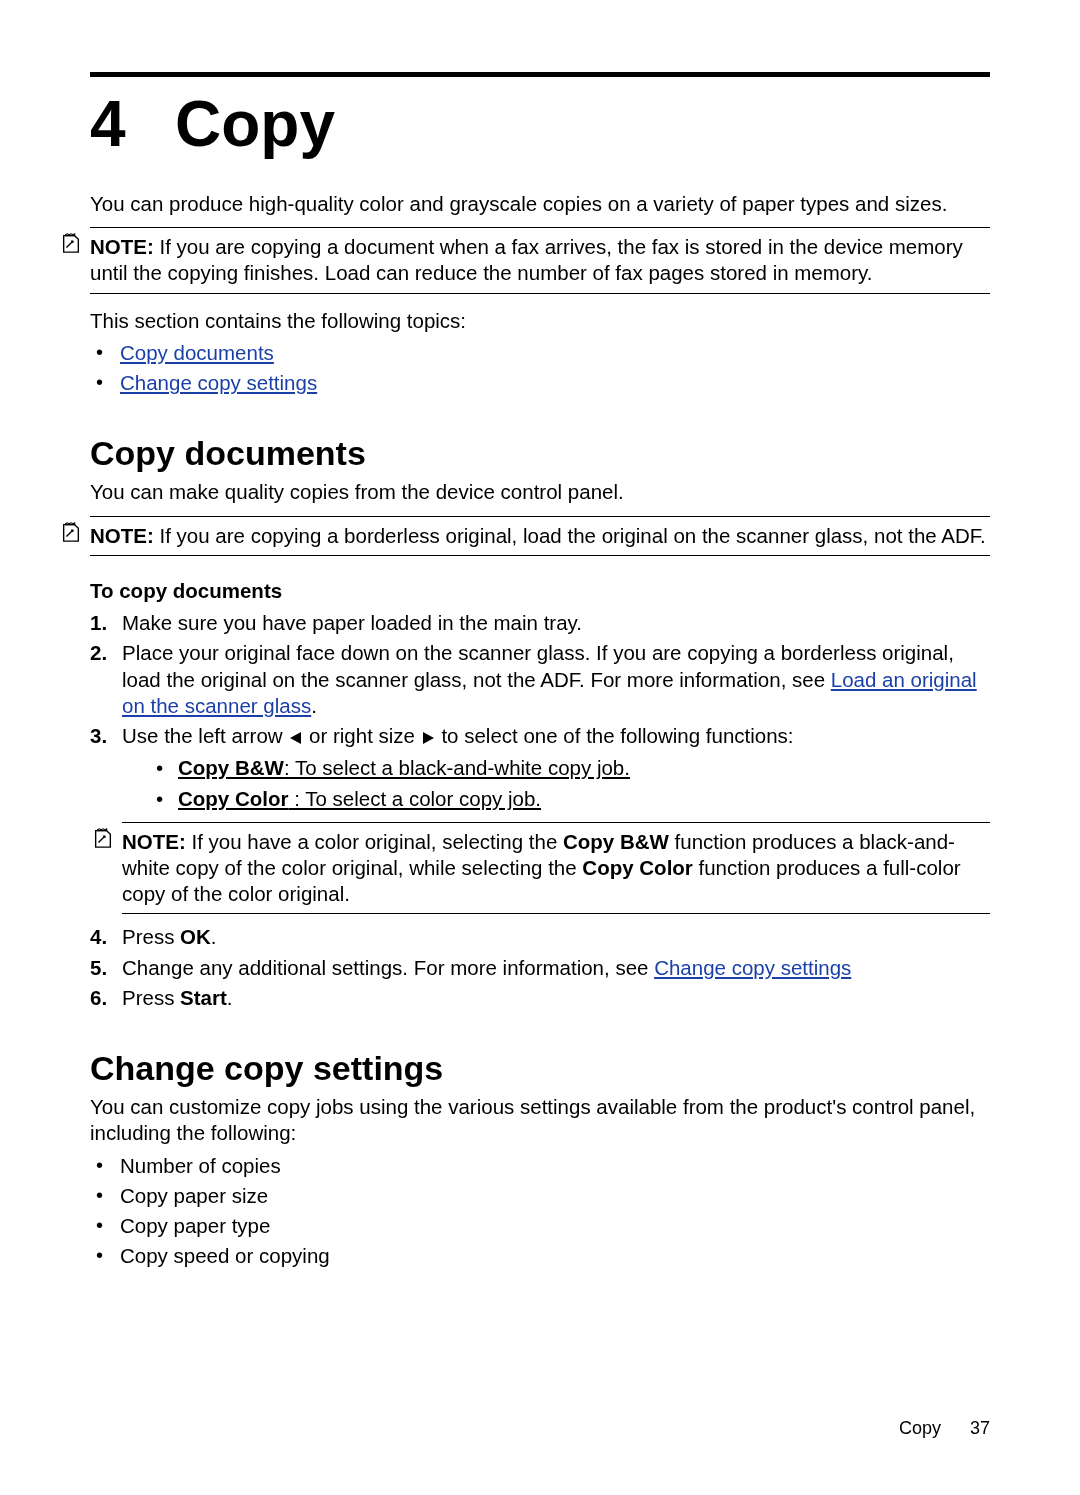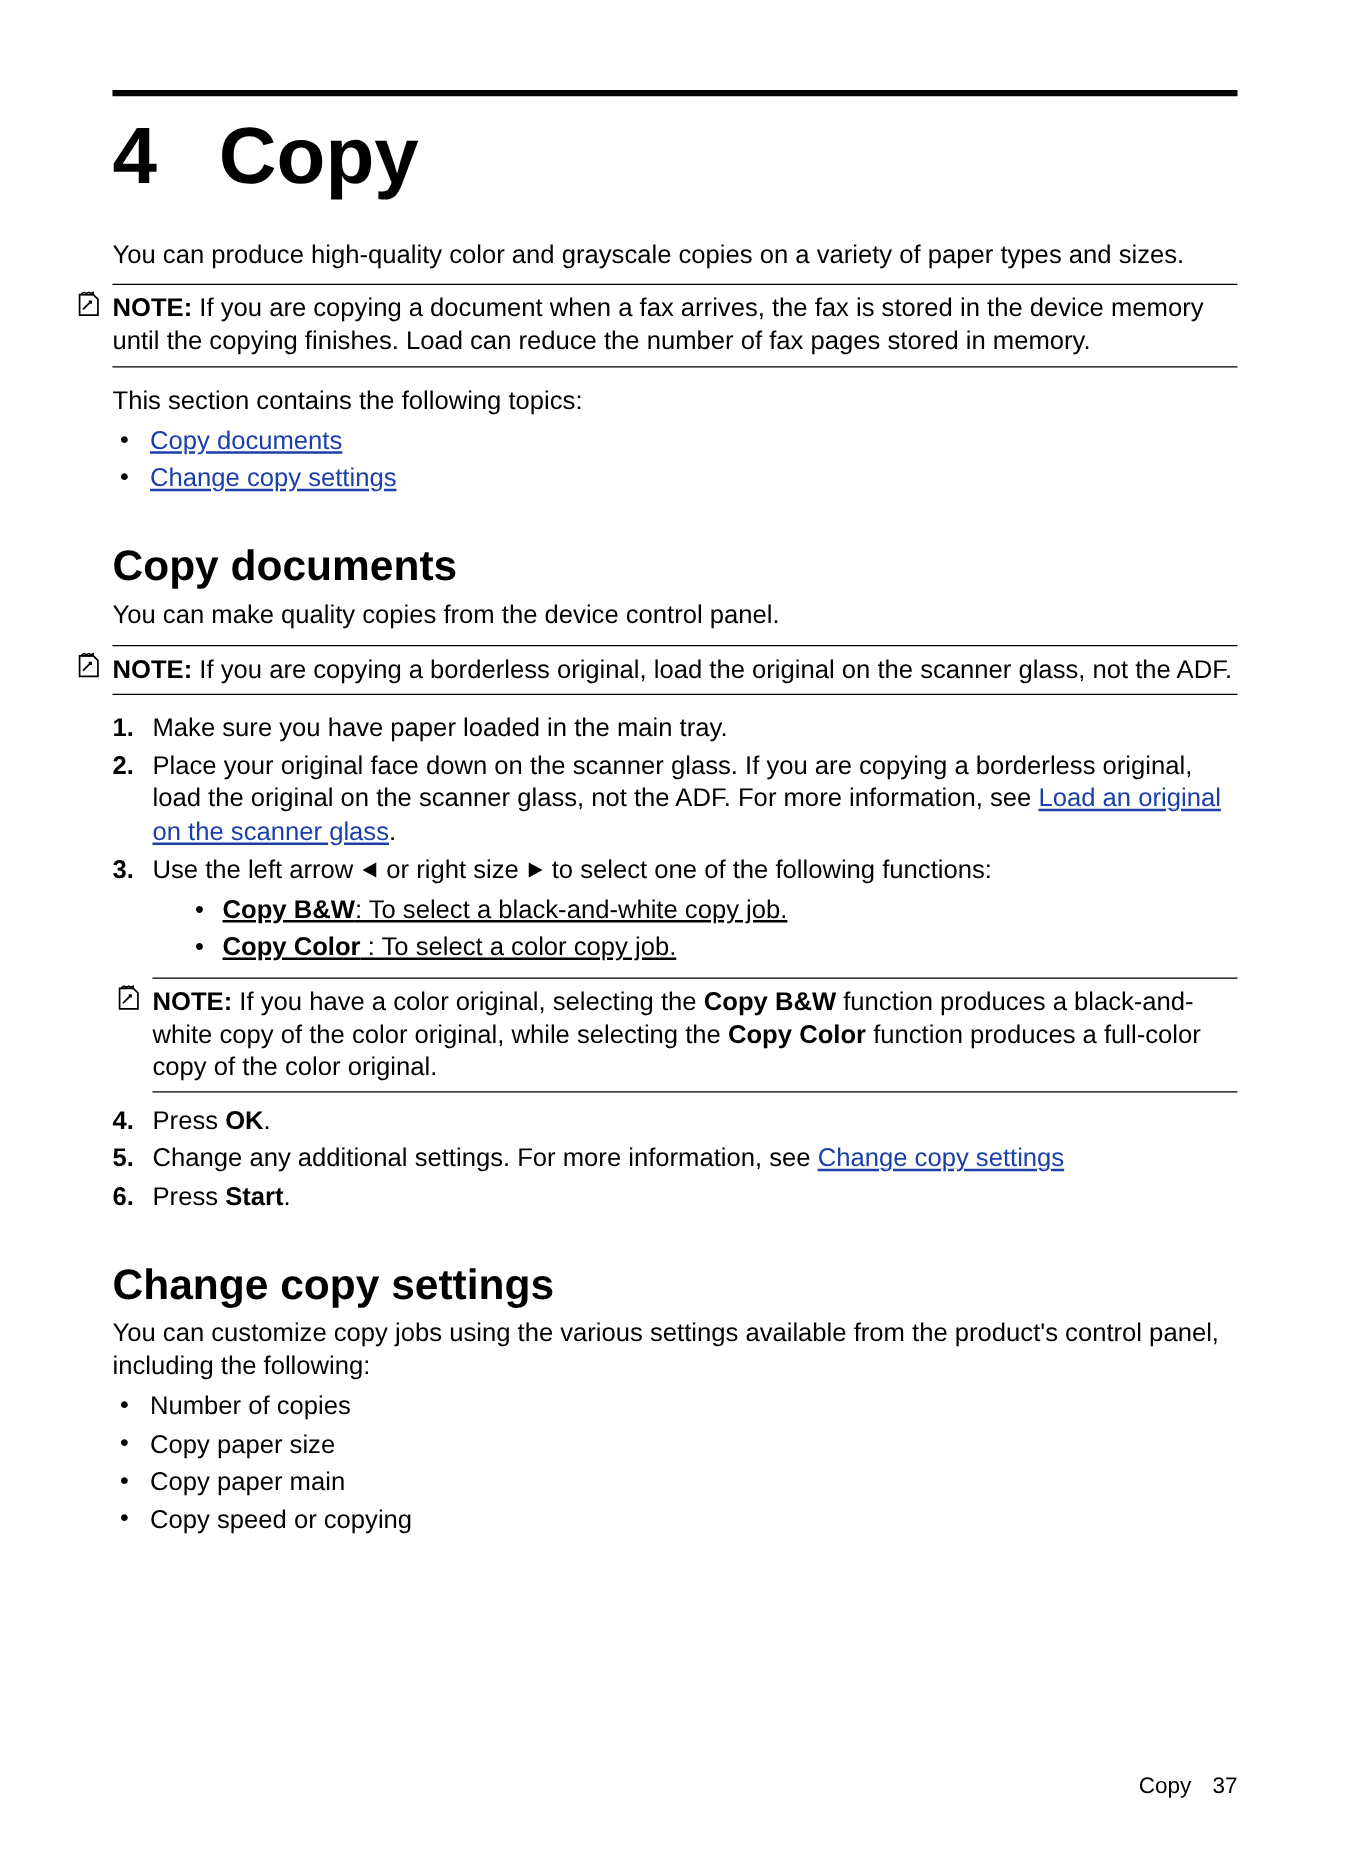--- a/index.html
+++ b/index.html
@@ -153,21 +153,21 @@
     border-left: 11px solid #000;
   }
   .footer {
     position: absolute;
     bottom: 56px;
     right: 90px;
     font-size: 18px;
   }
   .footer .pg {
     display: inline-block;
-    margin-left: 12px;
+    margin-left: 24px;
   }
   .bold { font-weight: bold; }
 </style>
 </head>
 <body>
 
 <div class="page">
 
   <div class="top-rule"></div>
 
@@ -214,20 +214,21 @@
             <path d="M7 17 L14 10" stroke="#000" stroke-width="1.5"></path>
             <path d="M12 10 L14 10 L14 12" fill="none" stroke="#000" stroke-width="1.5"></path>
           </svg>
       </span>
       <div class="note-text">
         <span class="note-label">NOTE:</span>
         <span>If you are copying a borderless original, load the original on the scanner glass, not the ADF.</span>
       </div>
     </div>
 
+    <span class="sub-head">To copy documents</span>
 
     <ol class="steps">
       <li><span>Make sure you have paper loaded in the main tray.</span></li>
       <li>
         <span>Place your original face down on the scanner glass. If you are copying a borderless original, load the original on the scanner glass, not the ADF. For more information, see </span><span class="link">Load an original on the scanner glass</span><span>.</span>
       </li>
       <li>
         <span>Use the left arrow </span><span class="arrow-left"></span><span> or right size </span><span class="arrow-right"></span><span> to select one of the following functions:</span>
         <ul class="sublist">
           <li><span class="bold">Copy B&amp;W</span><span>: To select a black-and-white copy job.</span></li>
@@ -252,21 +253,21 @@
     </ol>
   </div>
 
   <h2 class="section">Change copy settings</h2>
 
   <div class="body-col">
     <div>You can customize copy jobs using the various settings available from the product's control panel, including the following:</div>
     <ul class="bul-list">
       <li>Number of copies</li>
       <li>Copy paper size</li>
-      <li>Copy paper main</li>
+      <li>Copy paper type</li>
       <li>Copy speed or copying</li>
     </ul>
   </div>
 
   <div class="footer">
     <span>Copy</span>
     <span class="pg">37</span>
   </div>
 
 </div>

